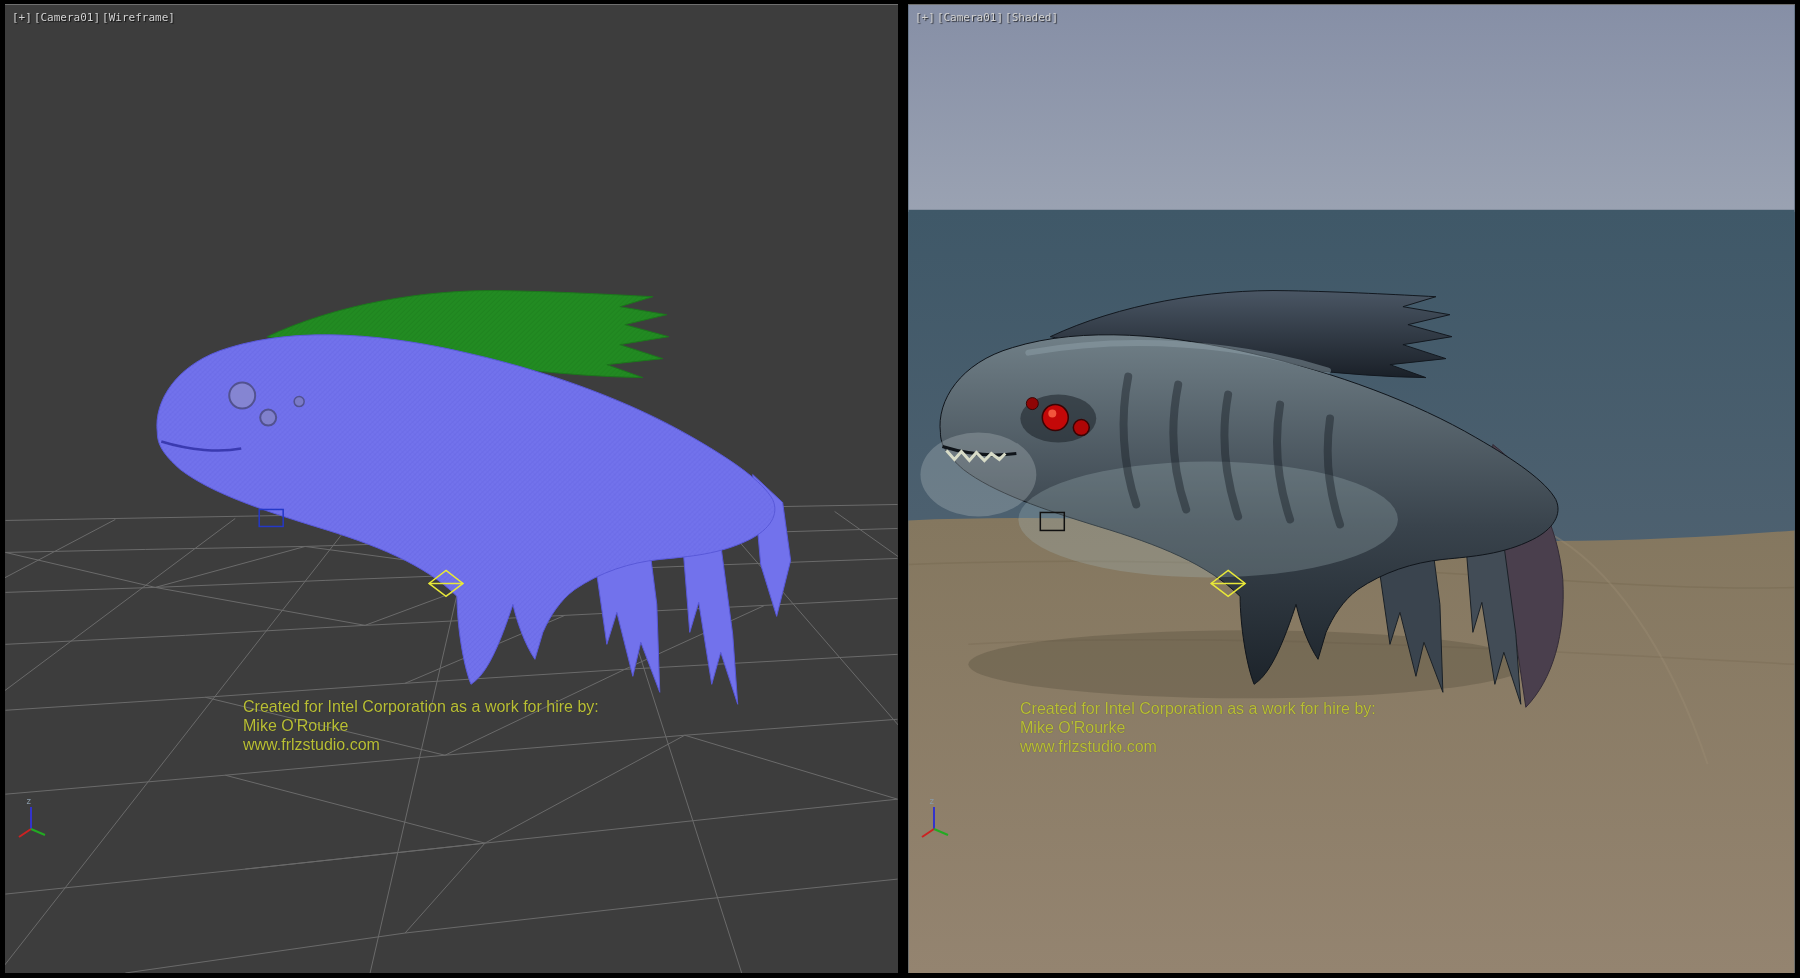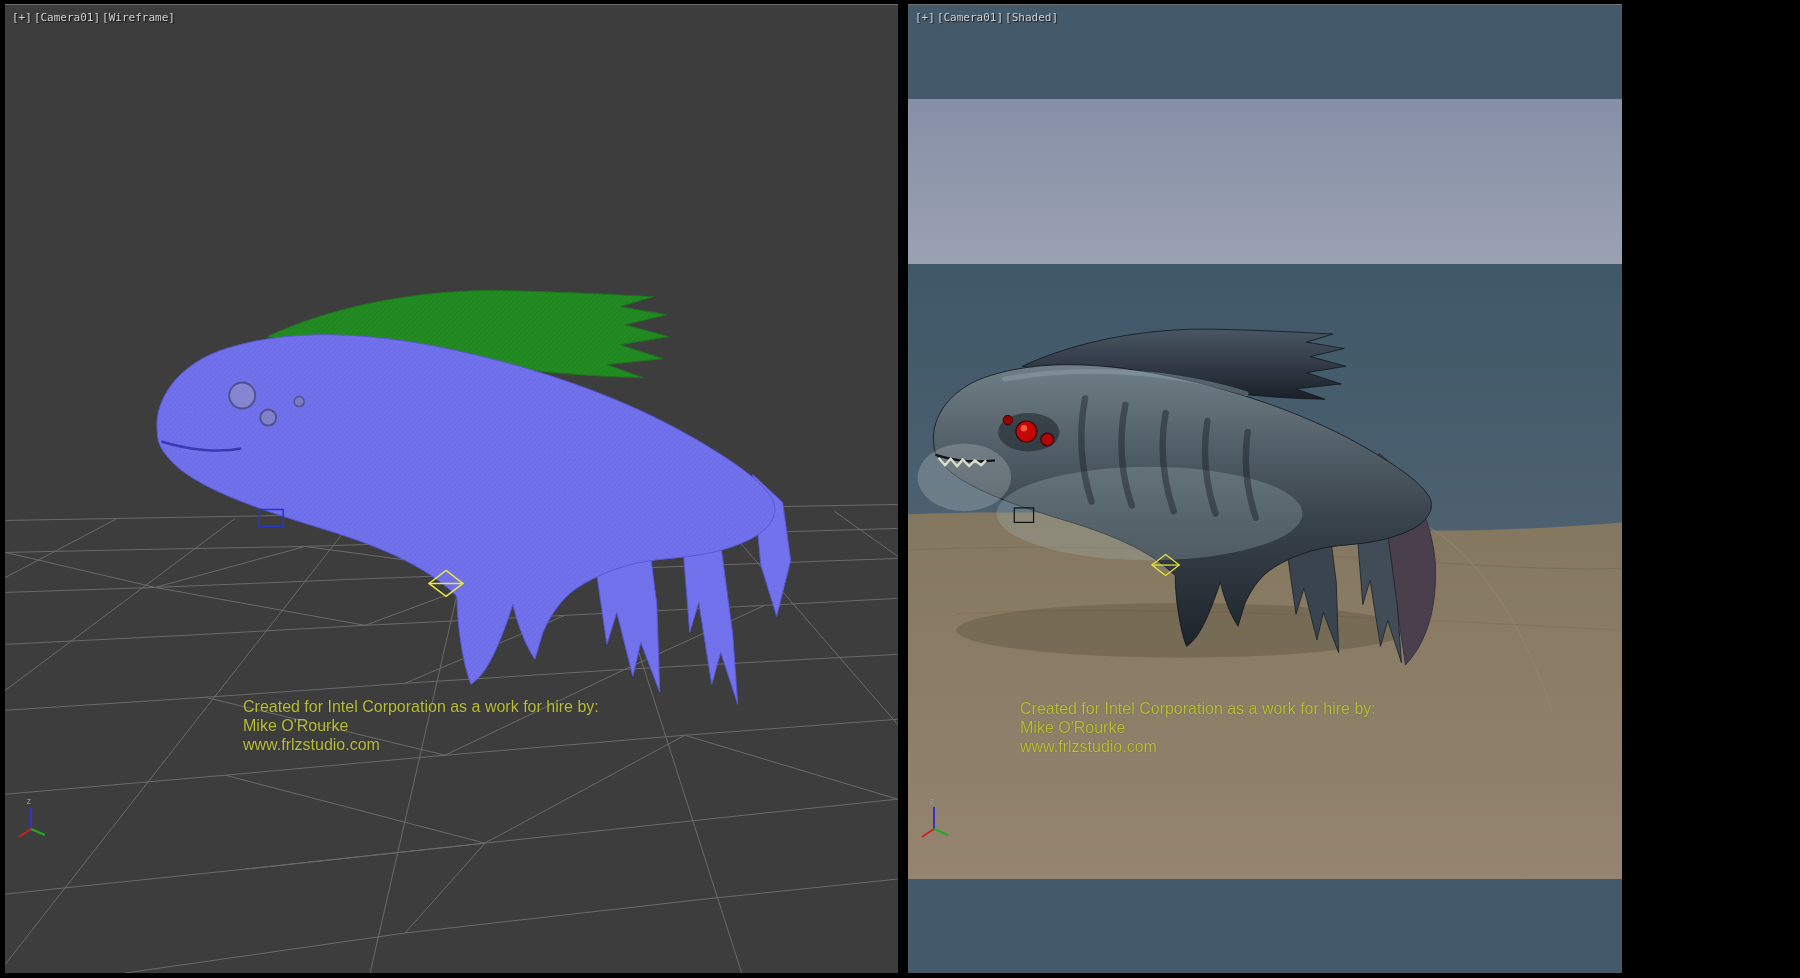--- a/index.html
+++ b/index.html
@@ -5,21 +5,21 @@
   html,body{margin:0;padding:0;}
   body{
     width:1800px;height:978px;background:#000;position:relative;overflow:hidden;
     font-family:"DejaVu Sans Mono", monospace;
   }
   .viewport{
     position:absolute;top:4px;height:969px;background:#3d3d3d;
     border-top:1px solid #6f6f6f;box-sizing:border-box;
   }
   .vp-left{left:5px;width:893px;}
-  .vp-right{left:908px;width:714px;background:#44596a;}
+  .vp-right{left:908px;width:887px;background:#44596a;}
   .vp-label{
     position:absolute;top:6px;left:7px;z-index:6;
     color:#d2d2d2;font-size:11px;letter-spacing:0px;
     text-shadow:1px 1px 1px rgba(0,0,0,.75);
     font-family:"DejaVu Sans Mono", monospace;
     user-select:none;
   }
   .vp-label span{margin-right:2px;cursor:pointer;}
   svg.scene{position:absolute;left:0;top:0;width:100%;height:100%;display:block;}
   .watermark{

